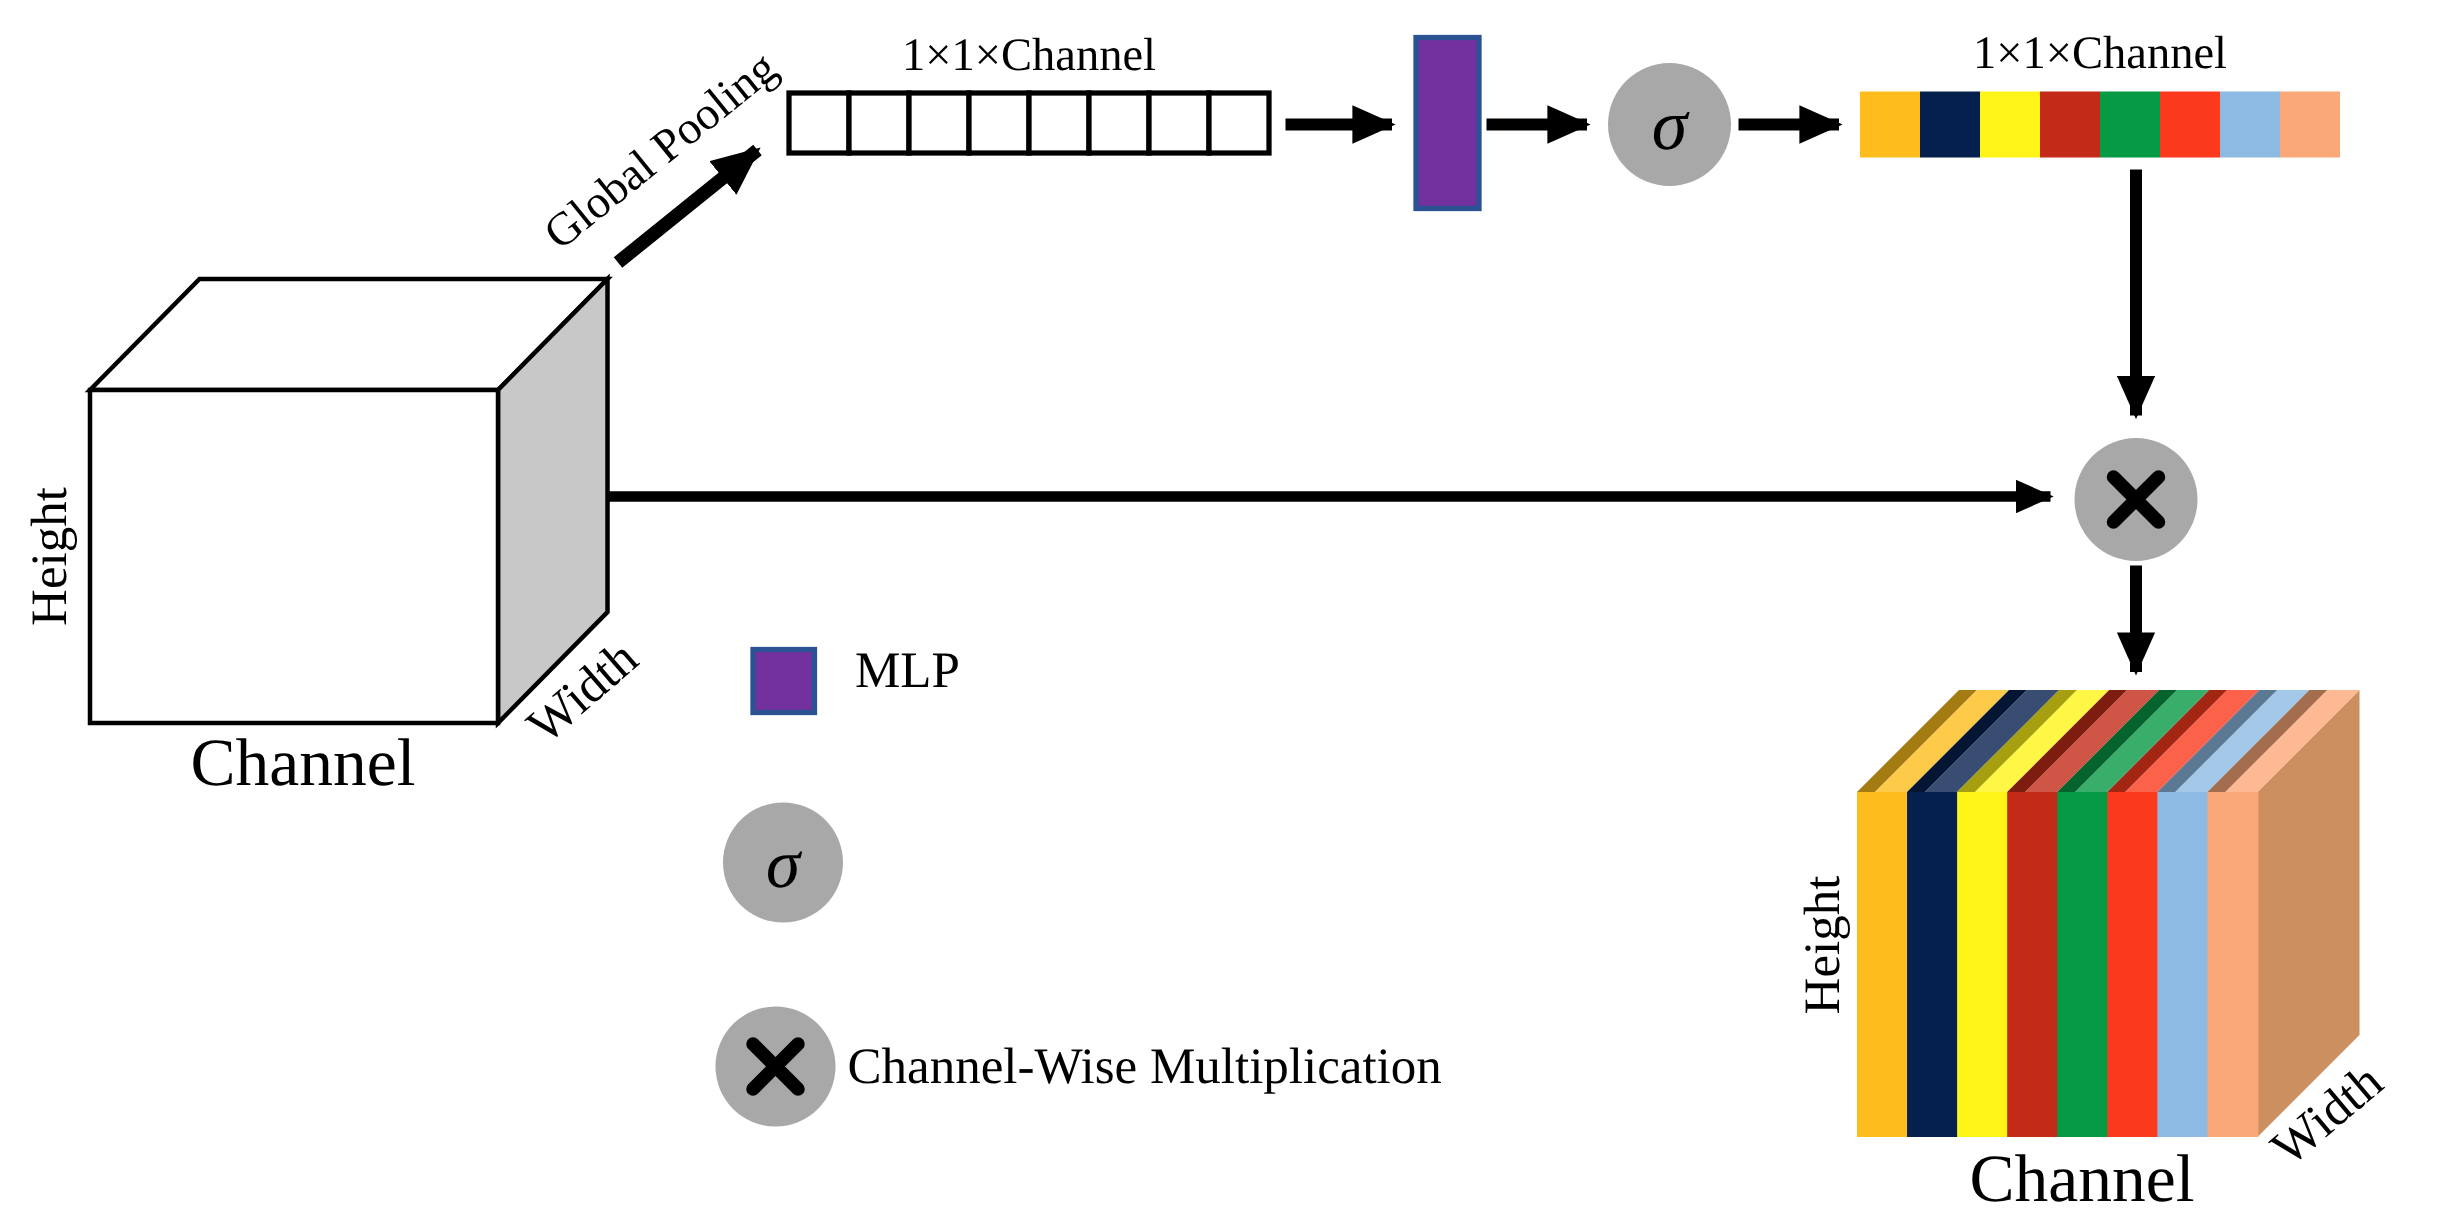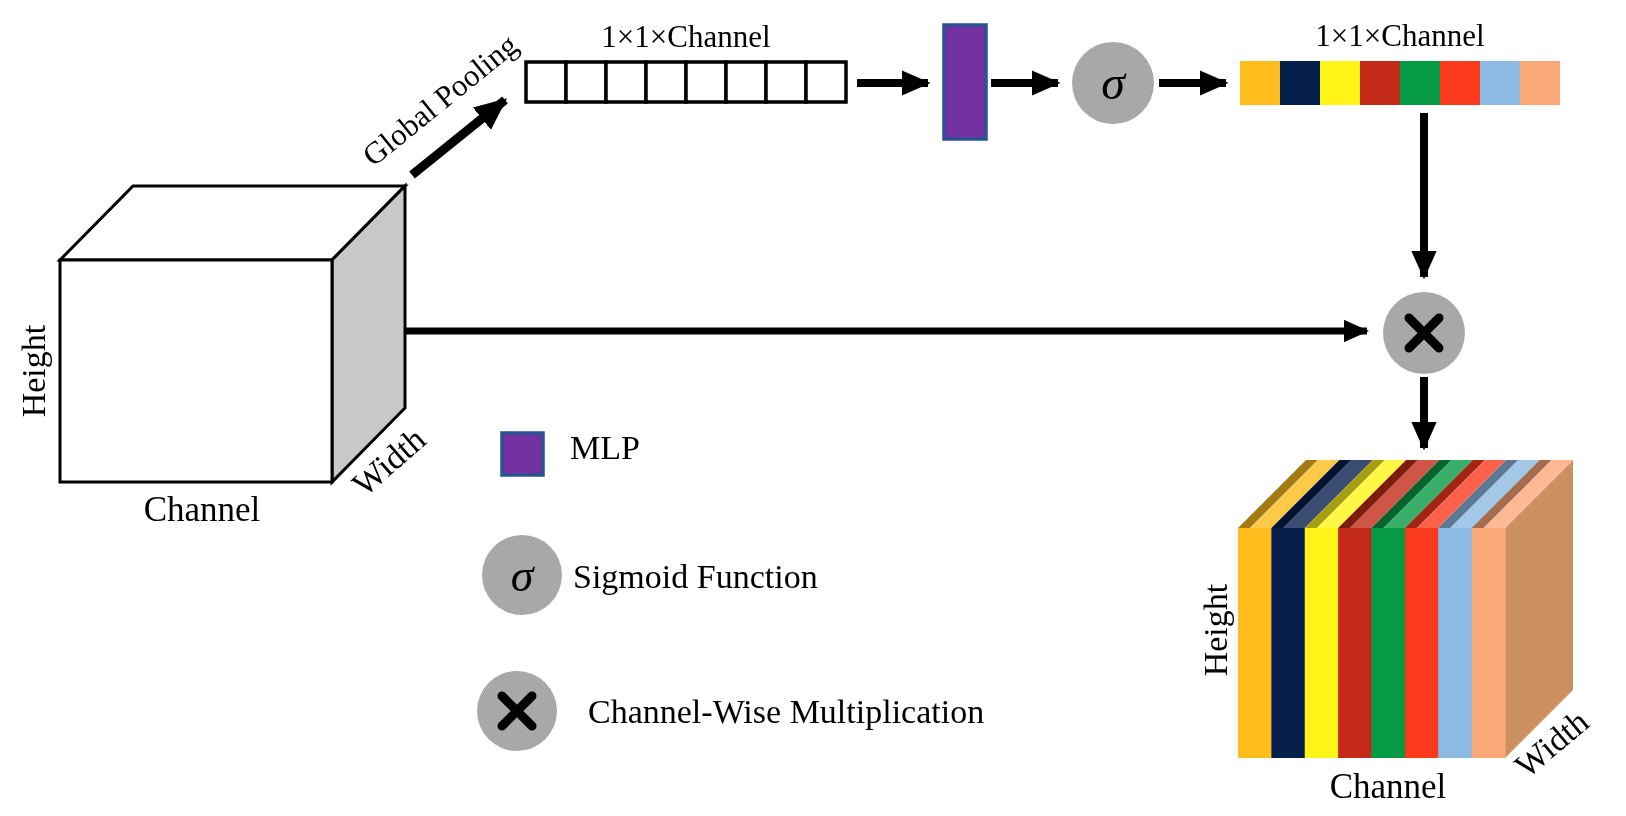--- a/index.html
+++ b/index.html
@@ -15,21 +15,21 @@
   .lbl{
     position:absolute;
     white-space:nowrap;
     color:#000;
     line-height:1;
     transform:translate(-50%,-50%);
   }
   .lbl.left-anchor{transform:translate(0,-50%);}
   .f31{font-size:31px;}
   .f34{font-size:34px;}
-  .f35{font-size:35px;}
+  .f35{font-size:45px;}
   .rot-90{transform:translate(-50%,-50%) rotate(-90deg);}
   .rot-gp{transform:translate(-50%,-50%) rotate(-39deg);}
   .rot-w1{transform:translate(-50%,-50%) rotate(-41deg);}
   .rot-w2{transform:translate(-50%,-50%) rotate(-40deg);}
 </style>
 </head>
 <body>
 
 <div id="stage">
 
@@ -146,17 +146,16 @@
   <div class="lbl f34 rot-w1" style="left:389px;top:462px;">Width</div>
 
   <div class="lbl f34 rot-90" style="left:1216px;top:630px;">Height</div>
 
   <div class="lbl f35" style="left:1388px;top:786px;">Channel</div>
 
   <div class="lbl f34 rot-w2" style="left:1552px;top:744px;">Width</div>
 
   <div class="lbl f34 left-anchor" style="left:570px;top:448px;">MLP</div>
 
-  <div class="lbl f34 left-anchor" style="left:573px;top:577px;">Sigmoid Function</div>
 
-  <div class="lbl f34 left-anchor" style="left:588px;top:712px;text-align:center;">Channel-Wise Multiplication</div>
+  <div class="lbl f34 left-anchor" style="left:565px;top:712px;text-align:center;">Channel-Wise Multiplication</div>
 
 </div>
 
 </body></html>

